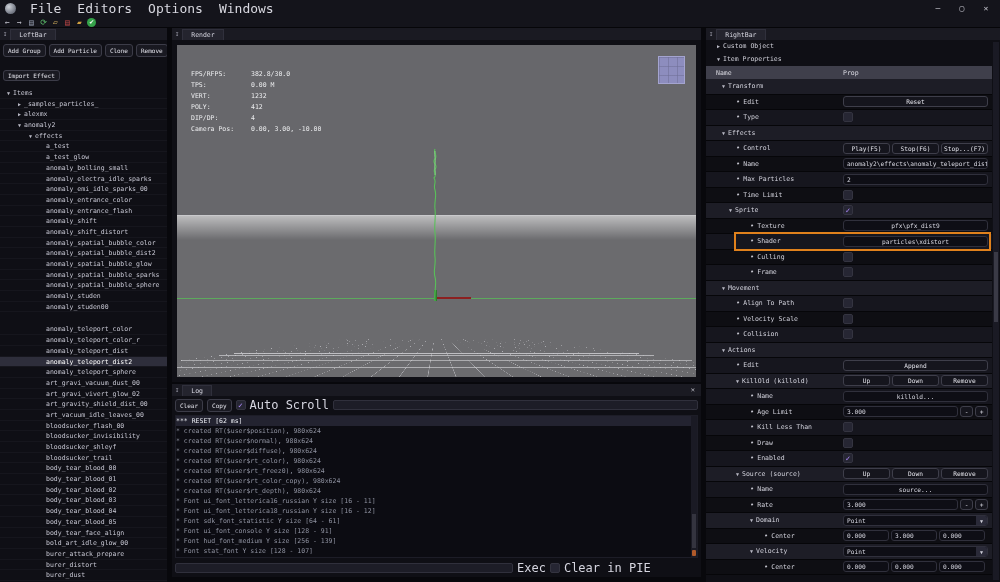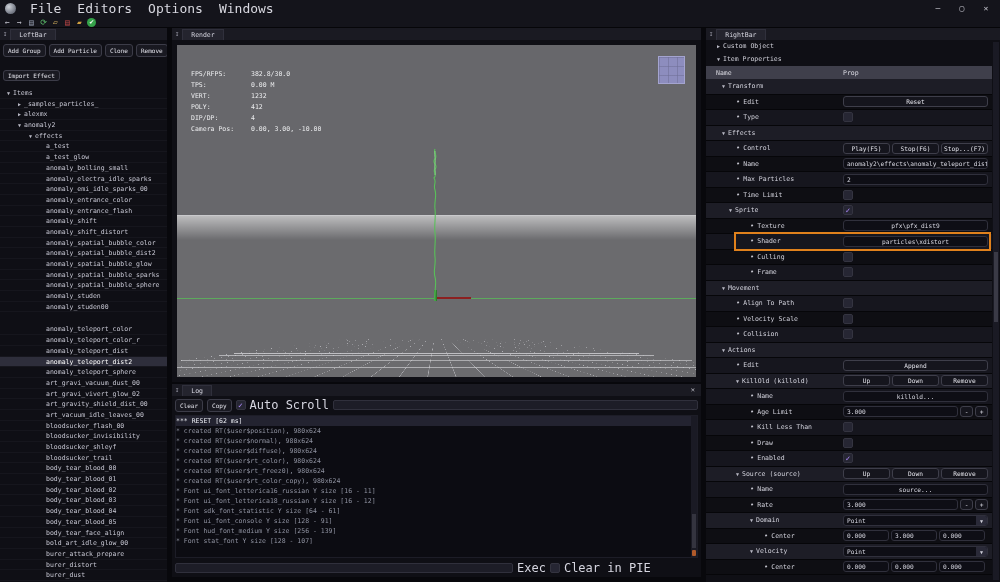--- a/index.html
+++ b/index.html
@@ -275,20 +275,21 @@
         </div>
         <div class="logbody">
           <div>
               <div class="logline first">*** RESET [62 ms]</div>
               <div class="logline">* created RT($user$position), 980x624</div>
               <div class="logline">* created RT($user$normal), 980x624</div>
               <div class="logline">* created RT($user$diffuse), 980x624</div>
               <div class="logline">* created RT($user$rt_color), 980x624</div>
               <div class="logline">* created RT($user$rt_freez0), 980x624</div>
               <div class="logline">* created RT($user$rt_color_copy), 980x624</div>
+              <div class="logline">* created RT($user$rt_depth), 980x624</div>
               <div class="logline">* Font ui_font_letterica16_russian Y size [16 - 11]</div>
               <div class="logline">* Font ui_font_letterica18_russian Y size [16 - 12]</div>
               <div class="logline">* Font sdk_font_statistic Y size [64 - 61]</div>
               <div class="logline">* Font ui_font_console Y size [128 - 91]</div>
               <div class="logline">* Font hud_font_medium Y size [256 - 139]</div>
               <div class="logline">* Font stat_font Y size [128 - 107]</div>
             </div>
           <div class="logscroll">
             <div class="logthumb"></div>
             <div class="logdot"></div>

